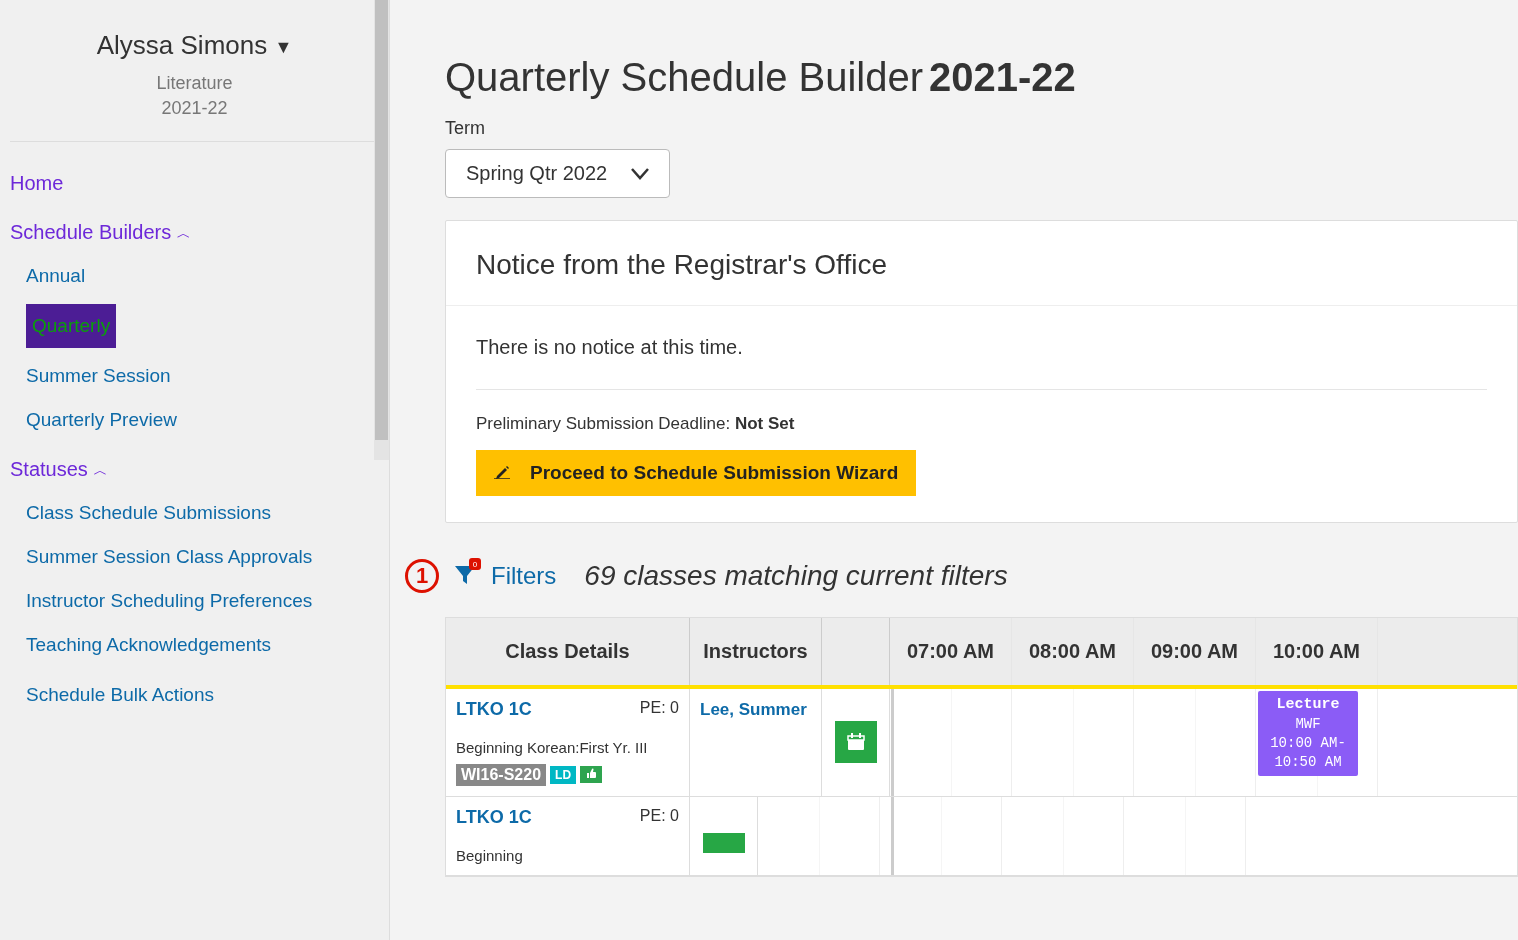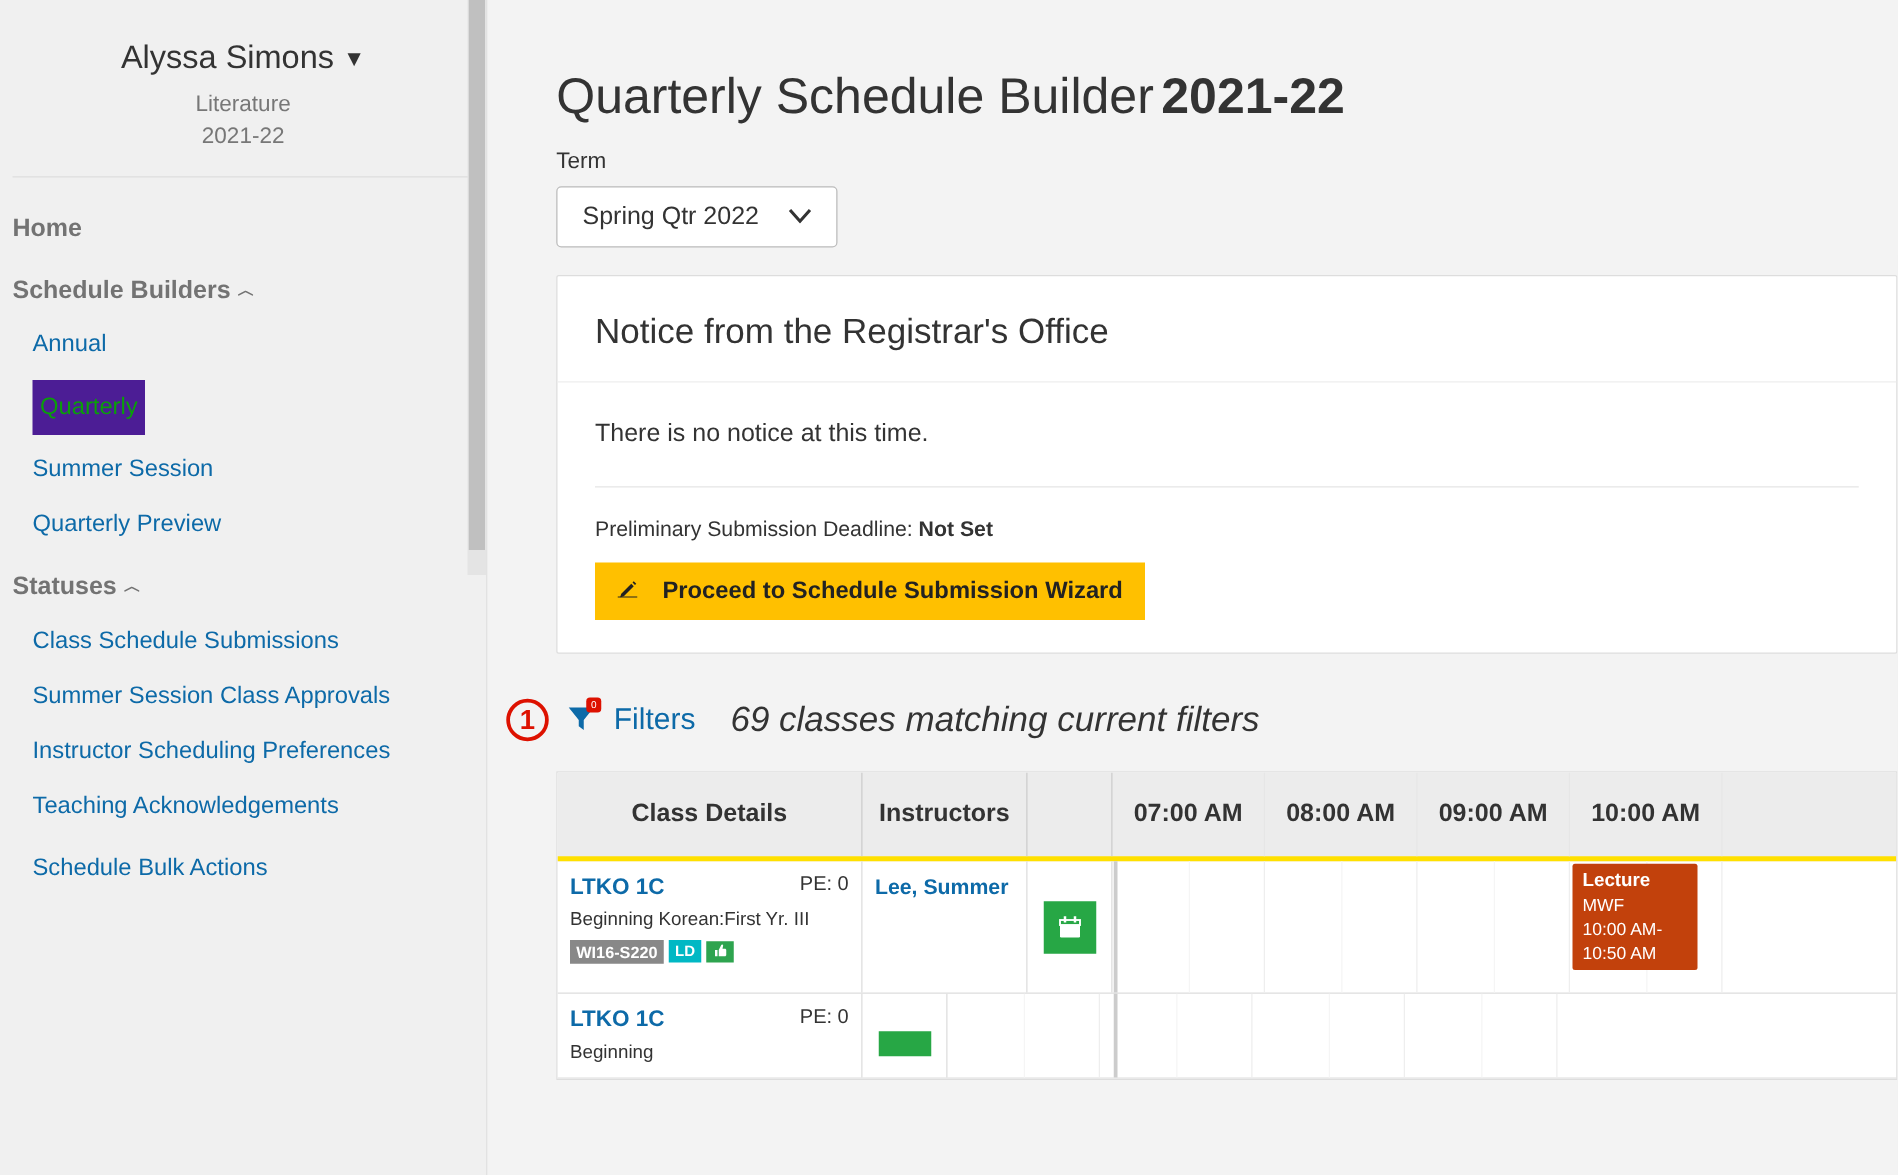--- a/index.html
+++ b/index.html
@@ -9,21 +9,21 @@
 .sidebar-inner { padding: 0 10px 0 10px; }
 .scrollbar-track { position: absolute; right: 0; top: 0; width: 15px; height: 460px; background: #e4e4e4; }
 .scrollbar-thumb { position: absolute; top: 0; left: 1px; width: 13px; height: 440px; background: #c0c0c0; }
 .scrollbar-arrow { position: absolute; top: 0; left: 50%; transform: translateX(-50%); font-size: 9px; color: #666;}
 .user-block { text-align: center; padding: 30px 10px 22px 10px; border-bottom: 1px solid #ddd; margin-bottom: 20px;}
 .user-name { font-size: 26px; color: #333; font-weight: 400;}
 .user-name .caret { font-size: 18px; vertical-align: middle; }
 .user-dept { color: #777; font-size: 18px; margin-top: 12px; }
 .user-year { color: #777; font-size: 18px; margin-top: 4px; }
 .nav-section { margin-bottom: 6px; }
-.nav-link { color: #737373; font-size: 20px; padding: 10px 0; display: block; text-decoration: none; font-weight: 700;}
+.nav-link { color: #6d28d9; font-size: 20px; padding: 10px 0; display: block; text-decoration: none; font-weight: 400;}
 .nav-link-top { padding-left: 0;}
 .nav-sub { padding-left: 16px; }
 .nav-sub-item { color: #0d6aa8; font-size: 19px; padding: 11px 0; display: block; font-weight: 400;}
 .nav-sub-item.hl { background: #4c1d95; color: #0a9f0a; padding-left: 6px; padding-right: 6px; display: inline-block; }
 .chev { font-size: 14px; vertical-align: middle; }
 .main { flex: 1; background: #f3f3f3; padding: 0 0 0 0; overflow: hidden; position: relative;}
 .main-inner { padding: 55px 0 0 55px; }
 .page-title { font-size: 40px; font-weight: 400; color: #333; margin-bottom: 18px; }
 .page-title .yr { font-weight: 700; margin-left: 6px;}
 .term-label { font-size: 18px; color: #333; margin-bottom: 10px; }
@@ -45,33 +45,33 @@
 .grid-head { display: flex; background: #ececec; border-bottom: 4px solid #ffe000; font-size: 20px; font-weight: 700; color: #333; text-align: center;}
 .col-details { width: 244px; padding: 22px 8px; border-right: 1px solid #ccc;}
 .col-instructors { width: 132px; padding: 22px 8px; border-right: 1px solid #ccc;}
 .col-action { width: 68px; border-right: 1px solid #ccc;}
 .col-hour { width: 122px; padding: 22px 4px; border-right: 1px solid #e6e6e6; position: relative; font-weight: 600;}
 .grid-body-row { display: flex; border-bottom: 1px solid #ddd; min-height: 106px; position: relative;}
 .cell { border-right: 1px solid #ddd; padding: 10px 10px; font-size: 17px;}
 .cell-details { width: 244px; }
 .course-code { color: #0d6aa8; font-weight: 700; font-size: 18px; display:inline-block;}
 .pe { float: right; font-size: 16px; color: #333; font-weight: 400;}
-.course-sub { font-size: 15px; color: #333; margin-top: 6px; line-height: 1.3;}
+.course-sub { font-size: 15px; color: #333; margin-top: 18px; line-height: 1.3;}
 .badges { margin-top: 6px; display: flex; gap: 4px; align-items: center;}
-.badge-gray { background: #888; color: #fff; font-size: 13px; padding: 2px 5px; font-weight: 700;}
+.badge-gray { background: #888; color: #fff; font-size: 16px; padding: 2px 5px; font-weight: 700;}
 .badge-teal { background: #00b8c4; color: #fff; font-size: 12px; padding: 2px 5px; font-weight: 700;}
 .badge-green { background: #2ea44f; color: #fff; font-size: 12px; padding: 1px 5px; font-weight: 700;}
 .cell-instructors { width: 132px; }
 .instr-link { color: #0d6aa8; font-weight: 700; font-size: 17px; line-height: 1.35;}
 .cell-action { width: 68px; display: flex; align-items: center; justify-content: center;}
 .cal-btn { width: 42px; height: 42px; background: #27a745; display: flex; align-items: center; justify-content: center; color: #fff;}
 .timeline { flex: 1; position: relative; display: flex;}
 .time-col { width: 122px; border-right: 1px solid #eee; position: relative;}
 .time-col::after { content:''; position:absolute; left:50%; top:0; bottom:0; width:1px; background:#f5f5f5;}
-.event-block { position: absolute; background: #c2410c; color: #fff; padding: 4px 8px; font-size: 14px; text-align: left; border-radius: 2px; line-height: 1.35;}
+.event-block { position: absolute; background: #8b5cf6; color: #fff; padding: 4px 8px; font-size: 14px; text-align: center; border-radius: 2px; line-height: 1.35; font-family: Liberation Mono, monospace;}
 .event-title { font-weight: 700; font-size: 15px;}
 .vline-gray { position: absolute; left: 445px; top: 0; bottom: 0; width: 3px; background: #ccc; }
 </style>
 </head>
 <body>
 
 <div class="app">
   <aside class="sidebar">
     <div class="scrollbar-track">
       <span class="scrollbar-arrow">▲</span>

